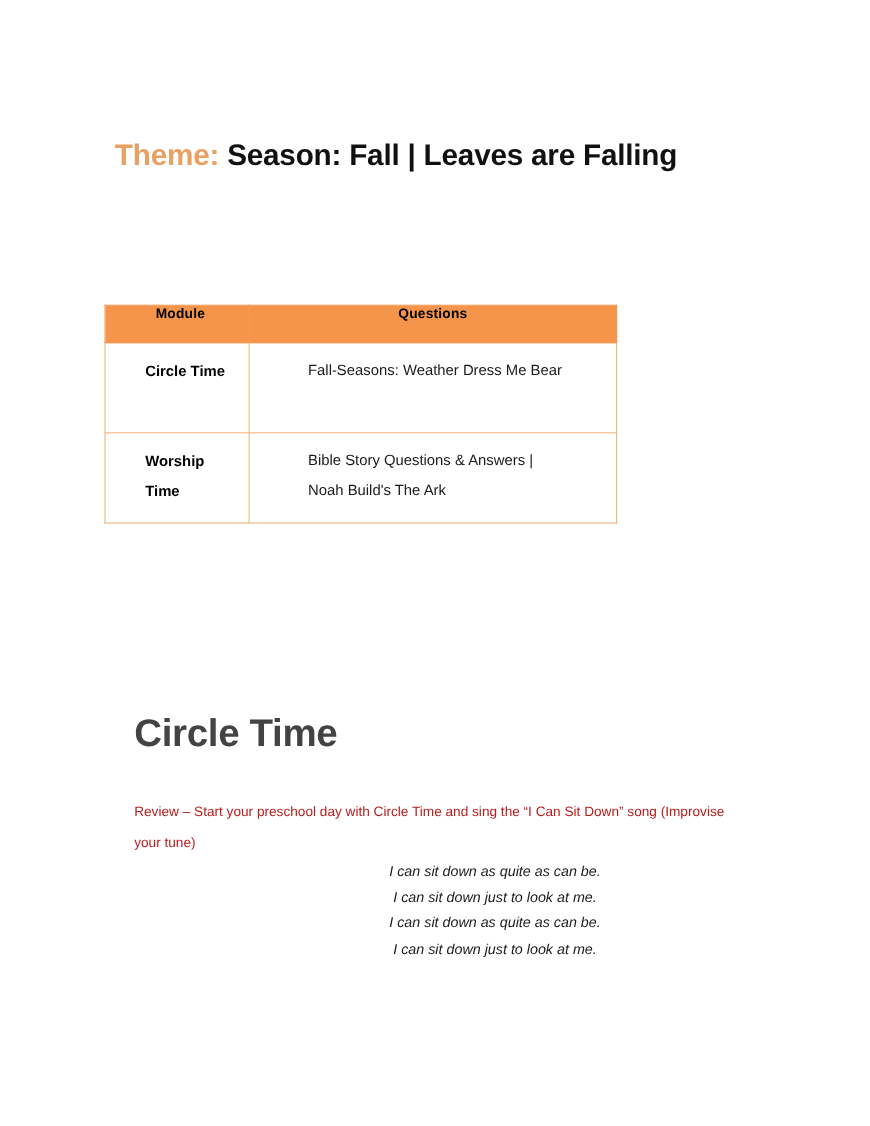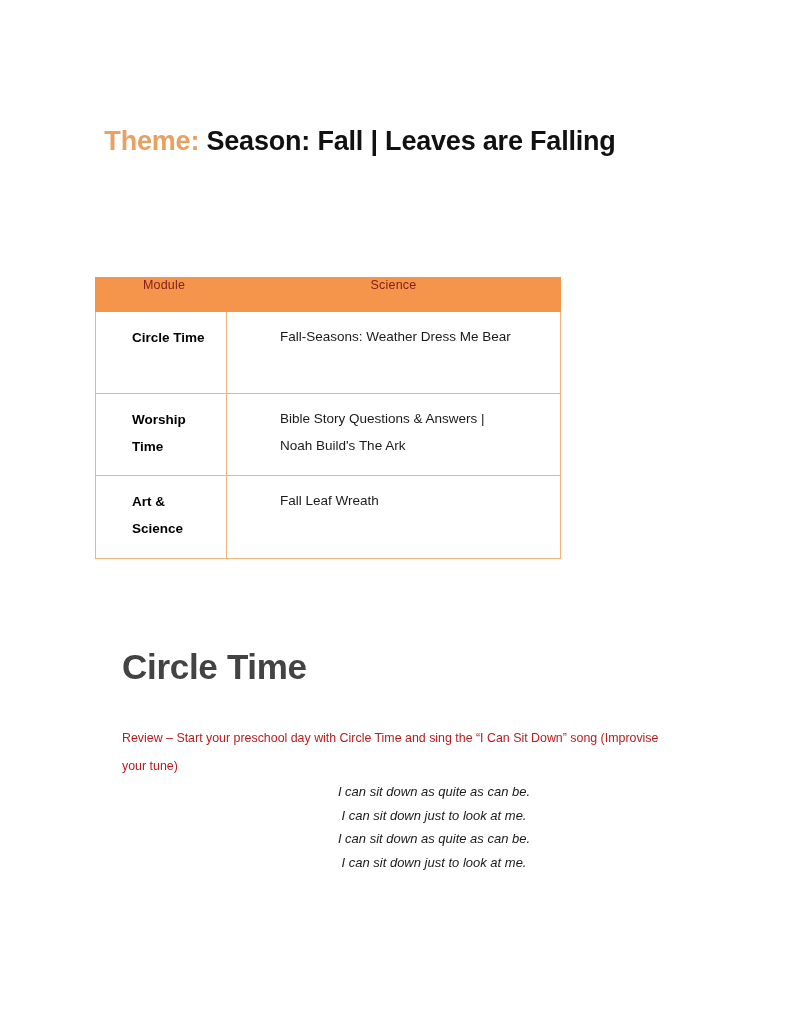--- a/index.html
+++ b/index.html
@@ -64,23 +64,23 @@
     table-layout: fixed;
   }
   .plan-table td, .plan-table th {
     border: 1px solid #EFB37C;
     vertical-align: top;
     padding: 0;
   }
   .plan-table thead th {
     background: #F4954B;
     border-color: #F4954B;
-    color: #7f1d1d;
+    color: #000000;
     font-size: 12.5px;
-    font-weight: normal;
+    font-weight: bold;
     height: 33px;
     letter-spacing: 0.2px;
     text-align: center;
   }
   .th-module {
     width: 131px;
     text-align: center;
     padding-left: 6px !important;
   }
   .th-activity {
@@ -128,21 +128,21 @@
     left: 122px;
     top: 724px;
     width: 540px;
     font-size: 12.4px;
     line-height: 28px;
     color: #b91c1c;
   }
 
   .lyrics {
     position: absolute;
-    left: 154px;
+    left: 170px;
     top: 780px;
     width: 560px;
     text-align: center;
     font-size: 13px;
     line-height: 23.5px;
     font-style: italic;
     color: #1a1a1a;
   }
   .lyrics .line { display: block; }
 </style>
@@ -158,43 +158,37 @@
 
 
   <table class="plan-table">
     <colgroup>
       <col class="col-module">
       <col>
     </colgroup>
     <thead>
       <tr>
         <th class="th-module">Module</th>
-        <th class="th-activity">Science</th>
+        <th class="th-activity">Questions</th>
       </tr>
     </thead>
     <tbody>
       <tr class="row-circle">
         <td class="cell-module">Circle Time</td>
         <td class="cell-activity">
           <span class="line">Fall-Seasons: Weather Dress Me Bear</span>
         </td>
       </tr>
       <tr class="row-worship">
         <td class="cell-module">Worship Time</td>
         <td class="cell-activity">
           <span class="line">Bible Story Questions &amp; Answers |</span>
           <span class="line">Noah Build's The Ark</span>
         </td>
       </tr>
-      <tr class="row-art">
-        <td class="cell-module">Art &amp; Science</td>
-        <td class="cell-activity">
-          <span class="line">Fall Leaf Wreath</span>
-        </td>
-      </tr>
     </tbody>
   </table>
 
   <div class="section-title">Circle Time</div>
 
   <div class="review-para">Review – Start your preschool day with Circle Time and sing the “I Can Sit Down” song (Improvise your tune)</div>
 
   <div class="lyrics">
     <span class="line">I can sit down as quite as can be.</span>
     <span class="line">I can sit down just to look at me.</span>

